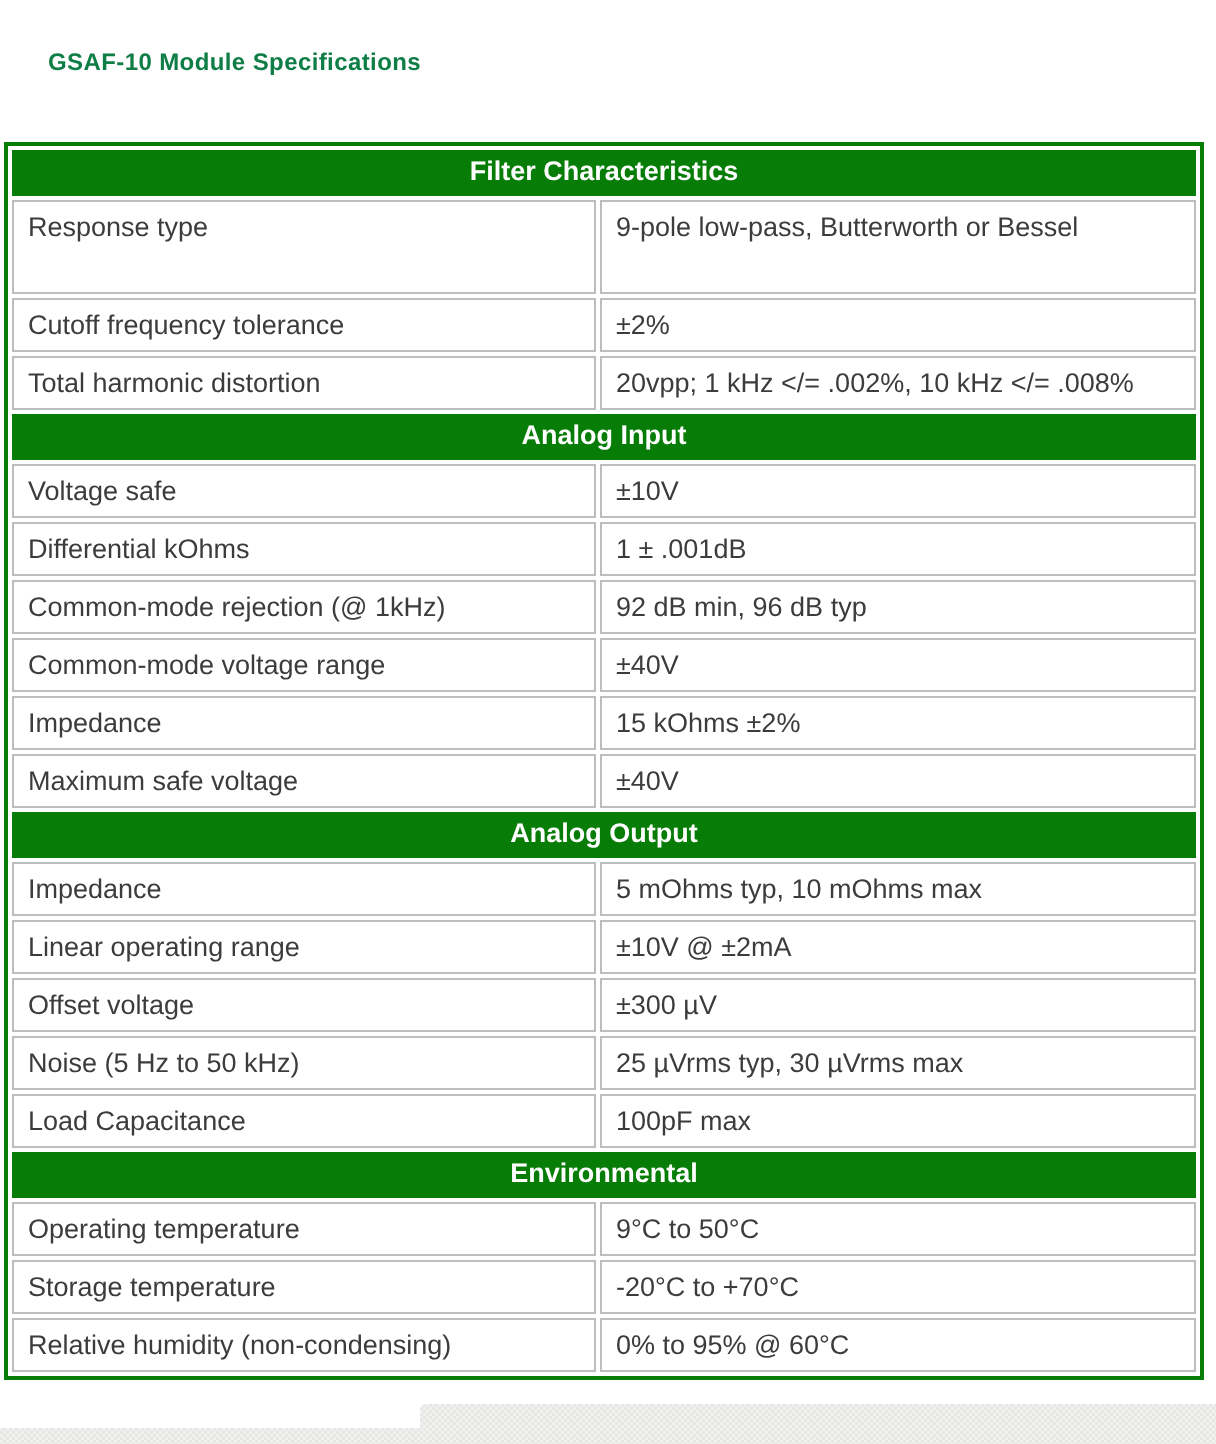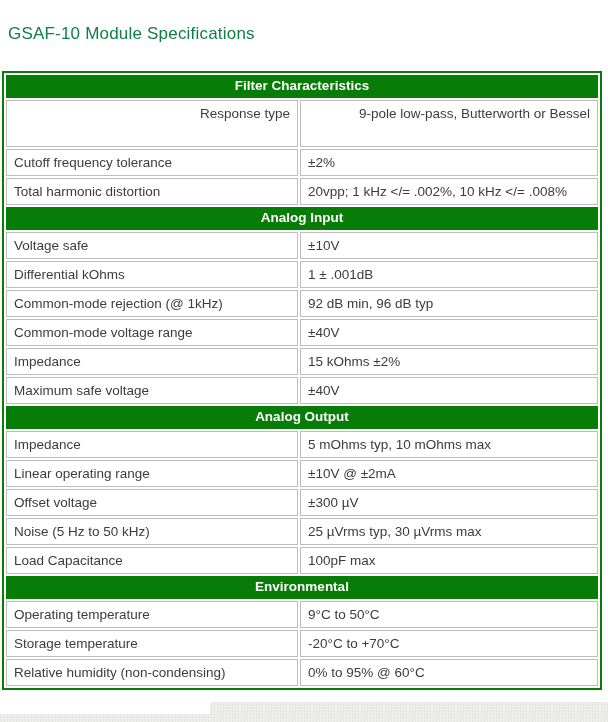--- a/index.html
+++ b/index.html
@@ -7,23 +7,23 @@
   }
   body {
     width: 608px; height: 722px;
     overflow: hidden;
     position: relative;
     background: #ffffff;
     font-family: "Liberation Sans", sans-serif;
   }
   .page-title {
     position: absolute;
-    left: 8px; top: 24px;
-    font-size: 17px;
-    font-weight: normal;
+    left: 24px; top: 24px;
+    font-size: 12px;
+    font-weight: bold;
     color: var(--title-color, #0F7E46);
     letter-spacing: 0.2px;
     white-space: nowrap;
   }
   table.spec-table {
     position: absolute;
     top: 71px; left: 2px;
     width: 600px;
     border: 2px solid var(--band-green, #077D07);
     border-collapse: separate;
@@ -44,21 +44,21 @@
     border: 1px solid var(--cell-border, #BDBDBD);
     font-size: 13.5px;
     color: var(--cell-text, #3C3C3C);
     padding: 4px 7px;
     line-height: 17px;
     vertical-align: top;
     background: #ffffff;
     overflow: hidden;
   }
   col.c1 { width: 292px; }
-  tr.tall td { height: 37px; text-align: right; }
+  tr.tall td { height: 37px; }
   
   .gray-overlay {
     position: absolute;
     background: conic-gradient(#e6e6e4 25%, #f1f1ef 0 50%, #e6e6e4 0 75%, #f1f1ef 0);
     background-size: 3px 3px;
     z-index: 5;
   }
   .gray-overlay.right { left: 210px; top: 702px; width: 398px; height: 20px; border-top-left-radius: 3px; }
   .gray-overlay.bottom { left: 0px; top: 714px; width: 212px; height: 8px; }
 </style>

